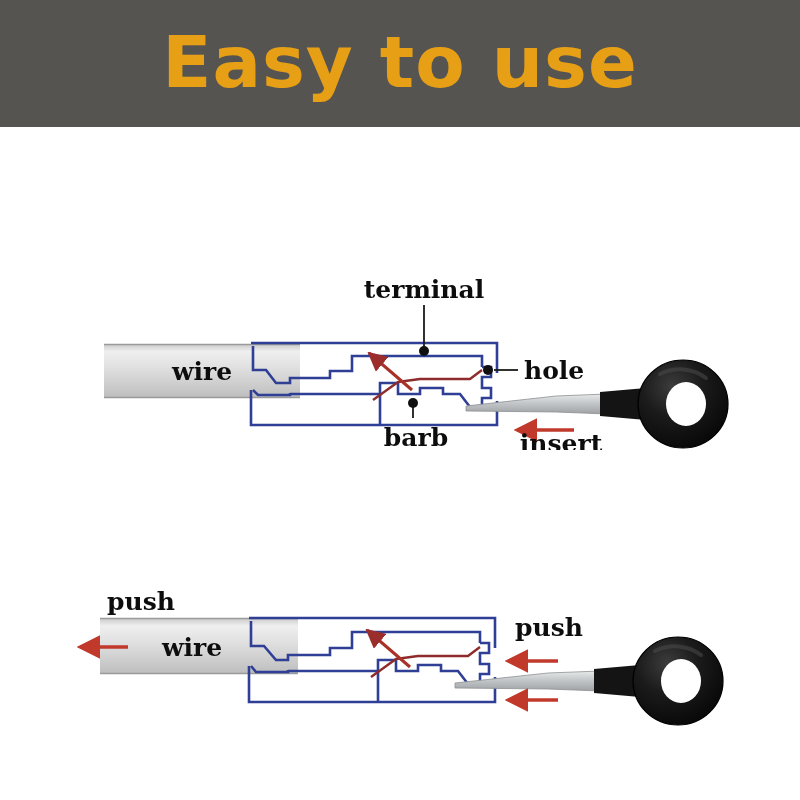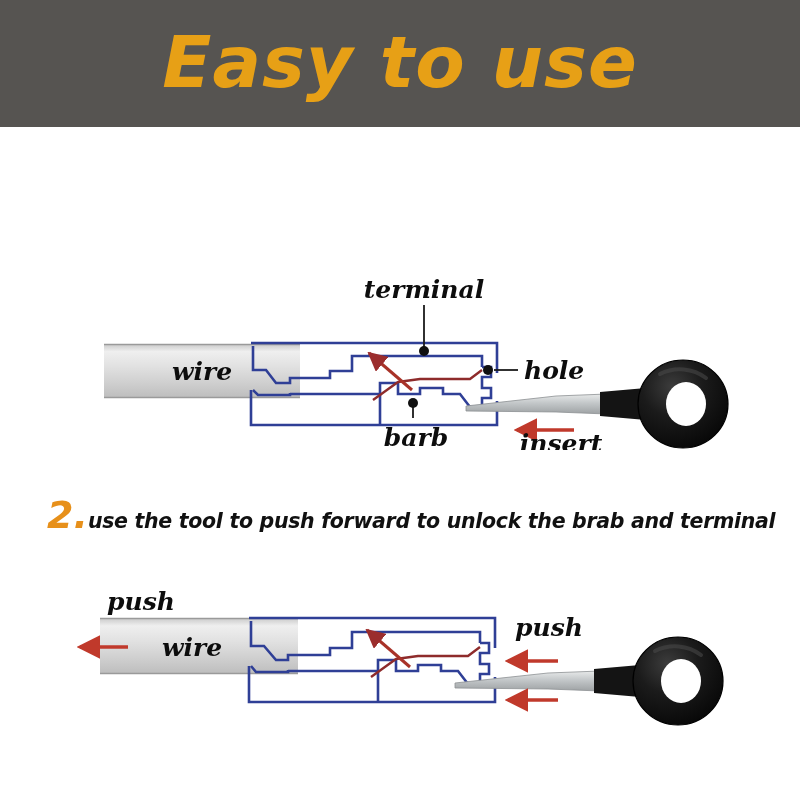--- a/index.html
+++ b/index.html
@@ -7,21 +7,20 @@
     padding: 0;
     background: #ffffff;
   }
   #page {
     position: relative;
     width: 800px;
     height: 800px;
     background: #ffffff;
     overflow: hidden;
     font-family: "Liberation Sans", sans-serif;
-    font-style: italic;
   }
 
   
   .banner {
     position: absolute;
     left: 0;
     top: 0;
     width: 800px;
     height: 127px;
     background: #565451;
@@ -173,23 +172,20 @@
       <line x1="494" y1="100" x2="518" y2="100" stroke="#1a1a1a" stroke-width="1.8"></line>
       <text class="dlabel" x="524" y="109" font-size="25" text-anchor="start">hole</text>
     </g>
 
     <g>
       <line x1="574" y1="160" x2="517" y2="160" stroke="#C0392B" stroke-width="3.4" marker-end="url(#arrowRed1)"></line>
       <text class="dlabel" x="561" y="182" font-size="25" text-anchor="middle">insert</text>
     </g>
   </svg>
 
-  <div class="step-line" id="step2-line">
-    <span class="step-num">2.</span><span class="step-text">use the tool to push forward to unlock the brab and terminal</span>
-  </div>
 
   <svg class="diagram" id="diagram-2" width="800" height="190" viewBox="0 0 800 190">
 
     <defs>
       <linearGradient id="wireGrad2" x1="0" y1="0" x2="0" y2="1">
         <stop offset="0%" stop-color="#c9c9c9"></stop>
         <stop offset="14%" stop-color="#efefef"></stop>
         <stop offset="40%" stop-color="#e2e2e2"></stop>
         <stop offset="72%" stop-color="#cfcfcf"></stop>
         <stop offset="100%" stop-color="#bdbdbd"></stop>

